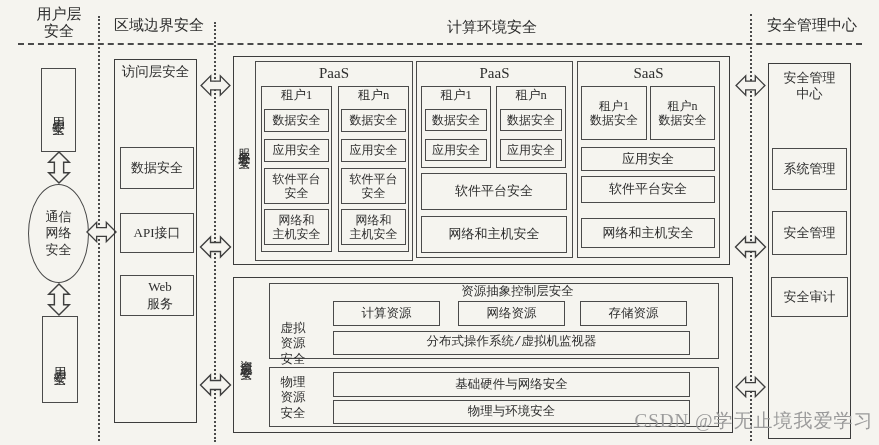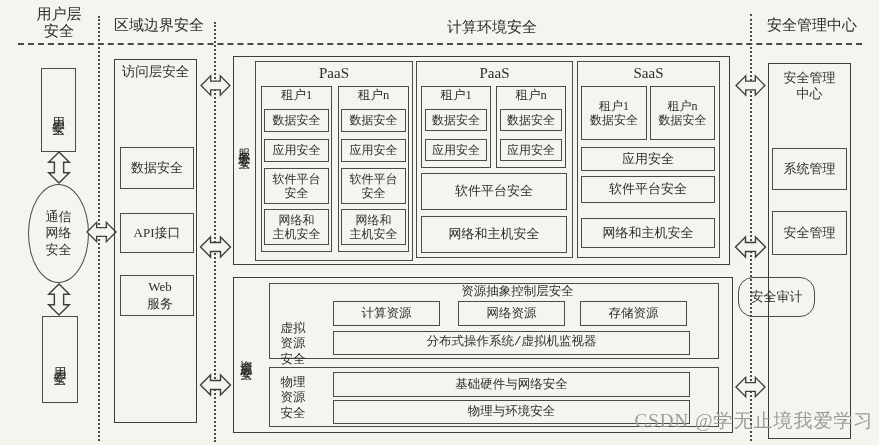--- a/index.html
+++ b/index.html
@@ -176,17 +176,17 @@
   </svg>
   <svg class="arr" style="left:735px; top:374px;" width="31" height="26" viewBox="0 0 32 26">
     <polygon points="1,13 11,3 11,8.5 21,8.5 21,3 31,13 21,23 21,17.5 11,17.5 11,23"></polygon>
   </svg>
 
   <div class="cell outer" style="left:768px; top:63px; width:83px; height:376px;"></div>
   <div class="lbl" style="left:768px; top:68px; width:83px; height:36px;">安全管理
 中心</div>
   <div class="cell" style="left:772px; top:148px; width:75px; height:42px;">系统管理</div>
   <div class="cell" style="left:772px; top:211px; width:75px; height:44px;">安全管理</div>
-  <div class="cell" style="left:738px; top:277px; width:77px; height:40px;border-radius:15px;">安全审计</div>
+  <div class="cell" style="left:771px; top:277px; width:77px; height:40px;">安全审计</div>
 
   <div class="watermark" style="left:630px; top:408px; width:248px; height:30px; text-align:center;">CSDN @学无止境我爱学习</div>
 
 </div>
 
 </body></html>

